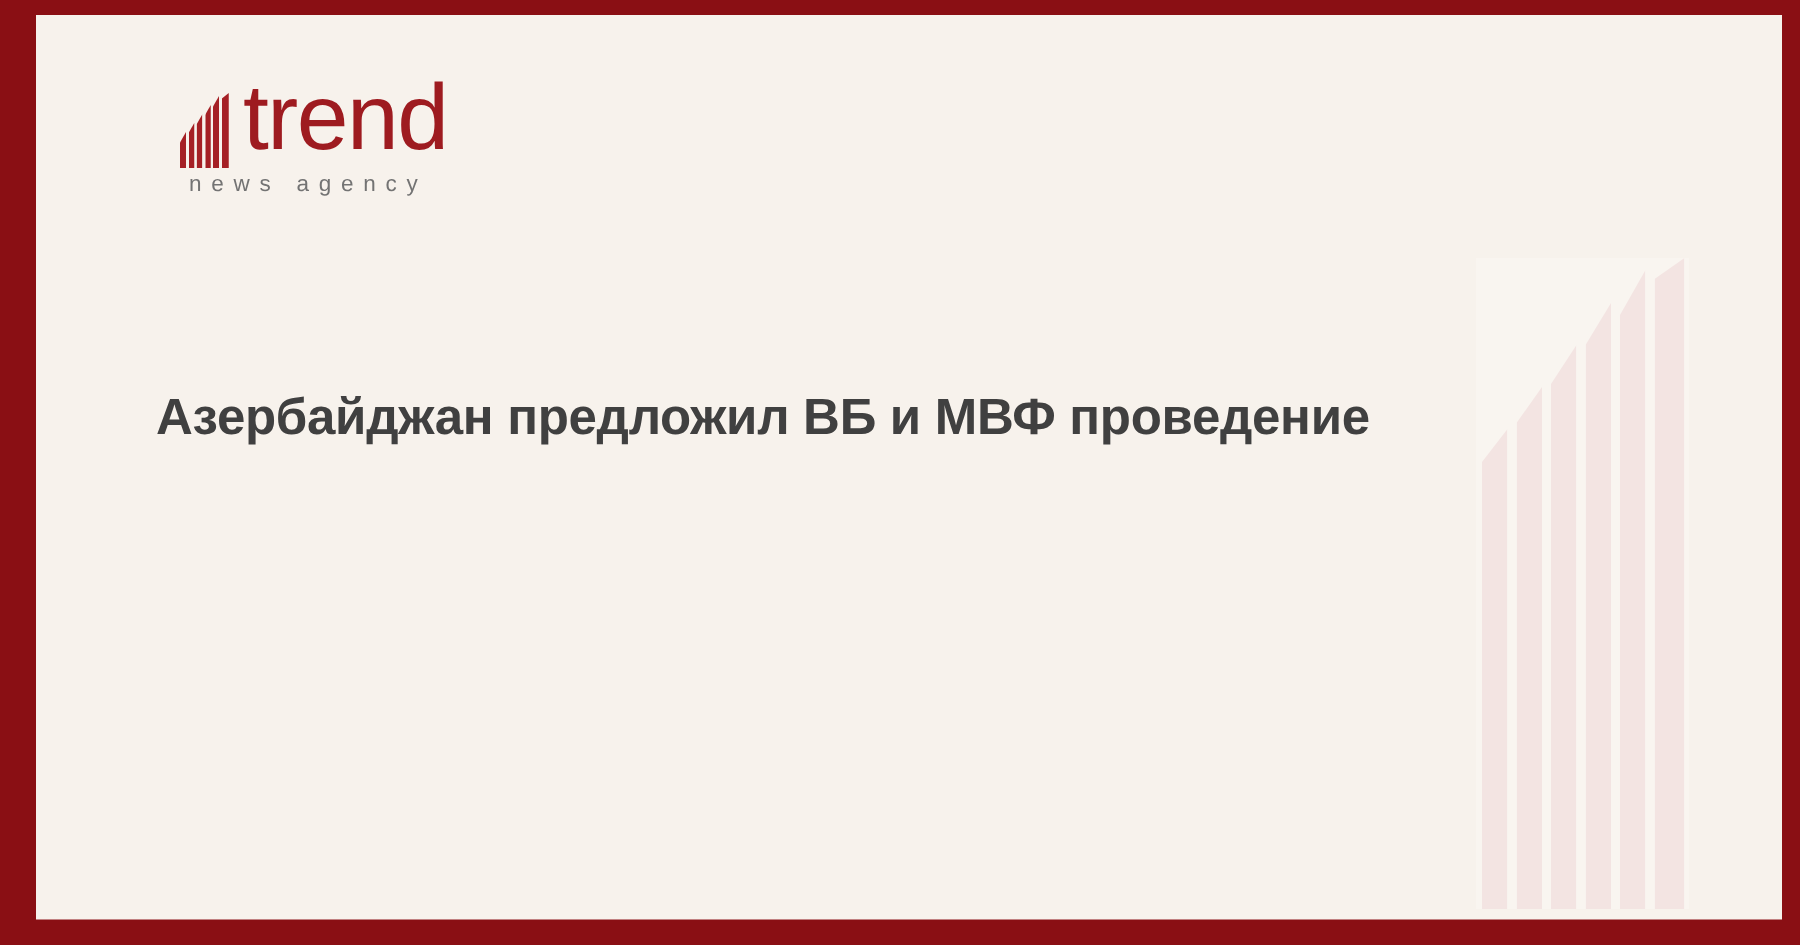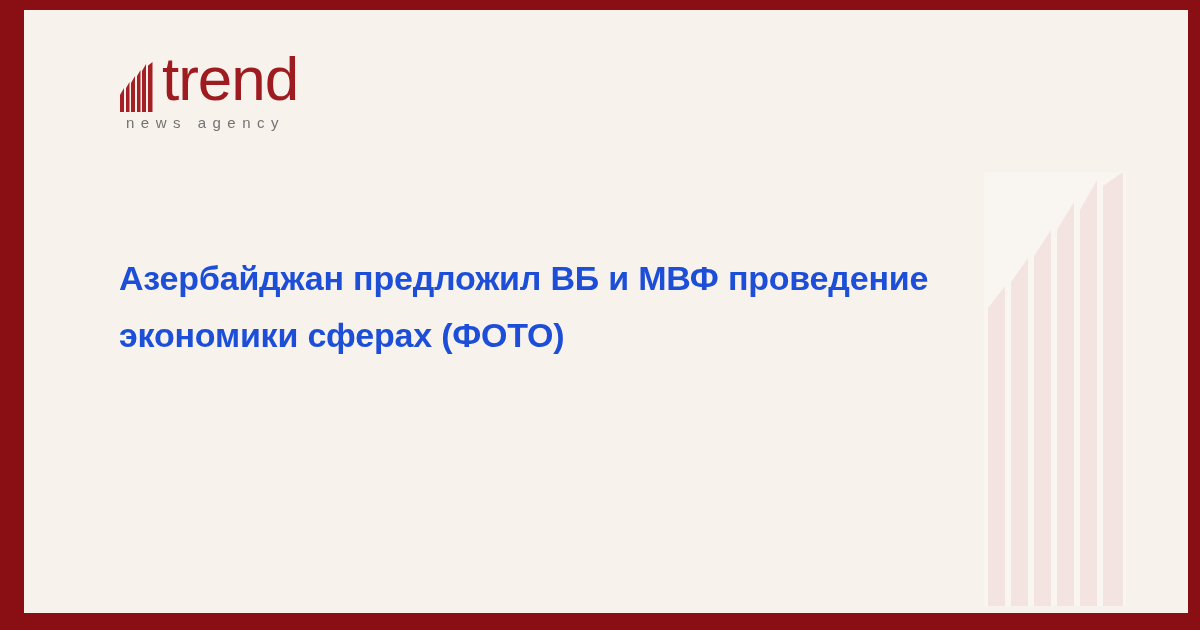--- a/index.html
+++ b/index.html
@@ -101,28 +101,28 @@
     font-size: 15px;
     font-weight: 400;
     letter-spacing: 6.5px;
     color: #737373;
     white-space: nowrap;
   }
 
   
   .headline {
     position: absolute;
-    left: 95px;
+    left: 80px;
     top: 240px;
     width: 950px;
     font-family: "Liberation Sans", "DejaVu Sans", sans-serif;
     font-size: 34px;
     line-height: 57px;
     font-weight: 700;
-    color: #1d4ed8;
+    color: #404040;
     letter-spacing: -0.2px;
   }
   .headline-line {
     display: block;
     white-space: nowrap;
   }
 </style>
 </head>
 <body>
 
@@ -150,17 +150,16 @@
           <div class="logo-mark-bar" style="left:22px; height:48px; clip-path: polygon(0 7px, 100% 0, 100% 100%, 0 100%);"></div>
           <div class="logo-mark-bar" style="left:27.5px; height:50px; width:5px; clip-path: polygon(0 4px, 100% 0, 100% 100%, 0 100%);"></div>
         </div>
         <div class="logo-word">trend</div>
       </div>
       <div class="logo-tagline">news agency</div>
     </div>
 
     <div class="headline">
       <span class="headline-line">Азербайджан предложил ВБ и МВФ проведение</span>
-      <span class="headline-line">экономики сферах (ФОТО)</span>
     </div>
 
   </div>
 </div>
 
 </body></html>

